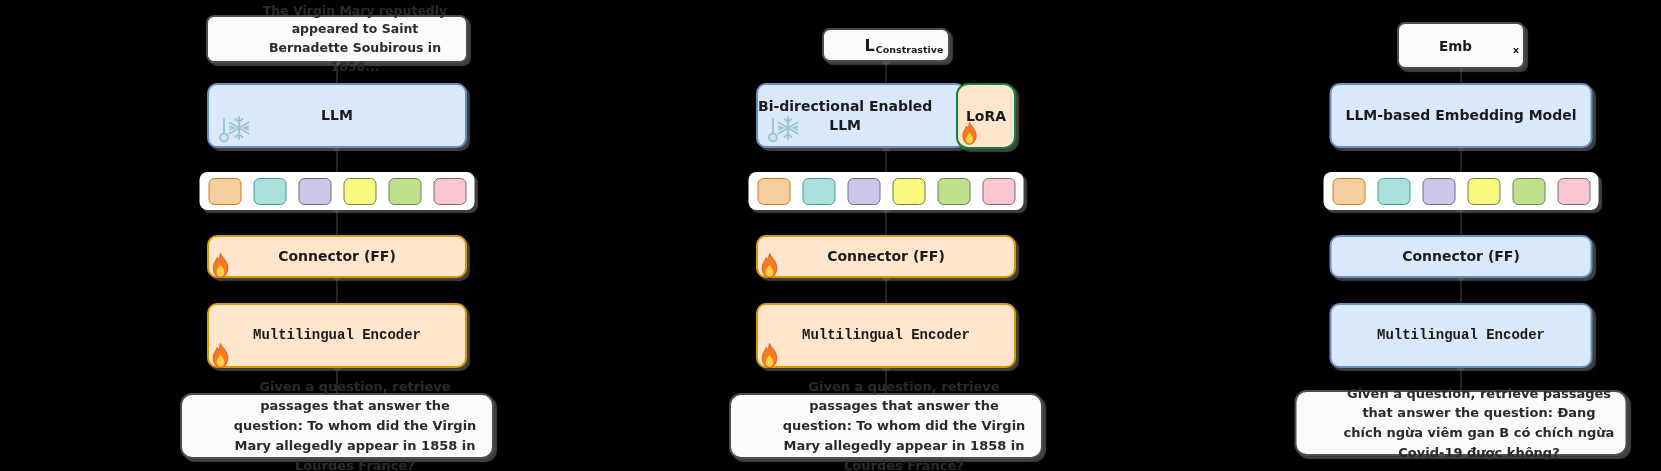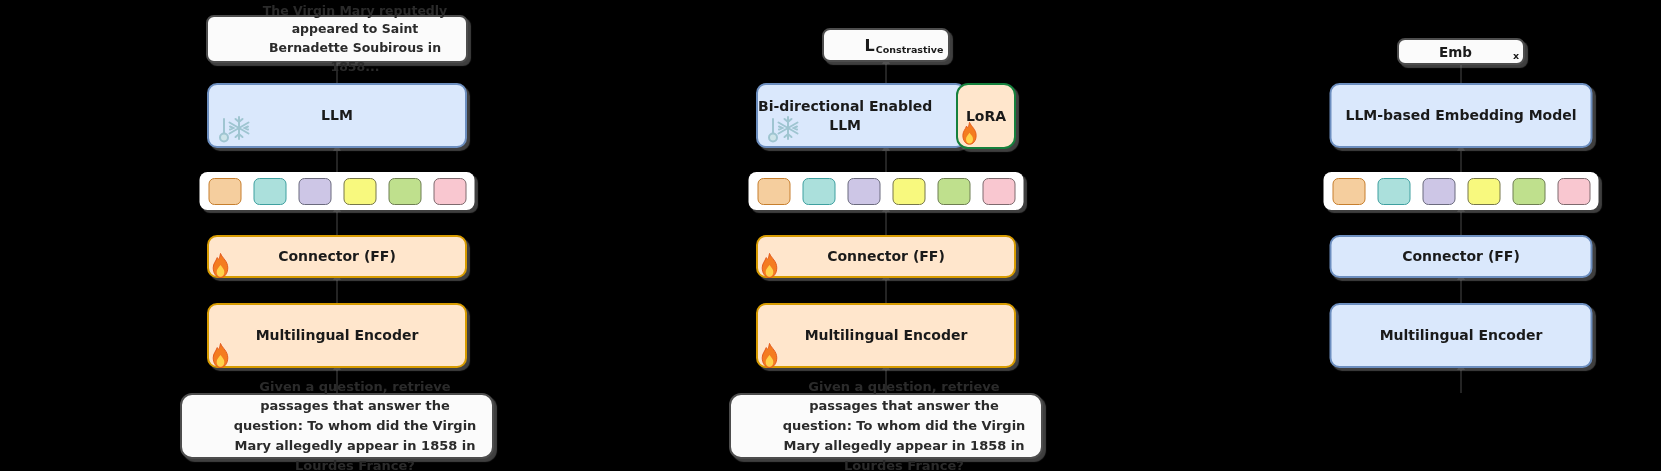--- a/index.html
+++ b/index.html
@@ -14,21 +14,21 @@
   .blue{background:#DAE8FC;border:2px solid #6C8EBF;}
   .orange{background:#FFE6CC;border:2px solid #D79B00;}
   .white{background:#FBFBFB;border:2px solid #4D4D4D;padding-left:36px;}
 
   .label{font-size:14px;font-weight:600;line-height:1.35;white-space:pre-line;}
   .small-text{font-size:12.5px;font-weight:600;line-height:1.5;color:#2b2b2b;padding:0 8px;}
   .prompt-text{font-size:13px;font-weight:600;line-height:1.52;color:#2b2b2b;padding:0 10px;}
 
   .topbox1{width:262px;top:15px;height:48px;border-radius:8px;}
   .topbox-s{width:128px;height:34px;border-radius:8px;}
-  .t2{top:28px;} .t3{top:38px;height:27px;gap:40px;}
+  .t2{top:28px;} .t3{top:22px;height:47px;gap:40px;}
   .sub{font-size:9.5px;font-weight:600;position:relative;top:4px;margin-left:1px;}
   .lmain{font-size:16px;font-weight:600;} .emain{font-size:13.5px;font-weight:600;}
 
   .modelbox{width:260px;top:83px;height:65px;}
   .modelbox3{width:263px;}
   .model-group{position:absolute;left:50%;transform:translateX(-50%);width:260px;top:83px;height:65px;}
   .bi-blue{position:absolute;left:0;top:0;width:210px;height:65px;box-sizing:border-box;
            background:#DAE8FC;border:2px solid #6C8EBF;border-radius:10px;
            display:flex;align-items:center;justify-content:flex-start;text-align:center;
            box-shadow:3px 3px 1px rgba(140,140,140,0.45);}
@@ -38,21 +38,21 @@
         box-shadow:3px 3px 1px rgba(140,140,140,0.45);}
 
   .token-row{position:absolute;left:50%;transform:translateX(-50%);top:172px;width:275px;height:38px;
              box-sizing:border-box;background:#ffffff;border-radius:8px;
              display:flex;align-items:center;justify-content:center;gap:12px;
              box-shadow:3px 3px 1px rgba(140,140,140,0.45);}
   .token{width:33px;height:27px;border-radius:6px;border:1.5px solid #666;box-sizing:border-box;}
 
   .connbox{width:260px;top:235px;height:43px;}
   .connbox3{width:263px;}
-  .encbox{width:260px;top:303px;height:65px;}
+  .encbox{width:260px;top:303px;height:65px;font-family:Liberation Mono, monospace;}
   .encbox3{width:263px;}
 
   .qbox{top:393px;height:66px;width:314px;border-radius:12px;}
   .qbox3{top:390px;width:333px;}
 
   .corner-icon{position:absolute;pointer-events:none;}
   .fire{left:0px;bottom:-4px;width:23px;height:28px;}
   .fire-lora{left:1px;bottom:1px;width:21px;height:26px;}
   .snow{left:6px;bottom:2px;width:38px;height:32px;opacity:.95;}
 
@@ -235,15 +235,18 @@
       </div>
 
     <div class="box blue connbox connbox3">
       <span class="label">Connector (FF)</span>
     </div>
 
     <div class="box blue encbox encbox3">
       <span class="label">Multilingual Encoder</span>
     </div>
 
+    <div class="box white qbox qbox3">
+      <span class="prompt-text">Given a question, retrieve passages that answer the question: Đang chích ngừa viêm gan B có chích ngừa Covid-19 được không?</span>
+    </div>
   </div>
 
 </div>
 
 </body></html>

